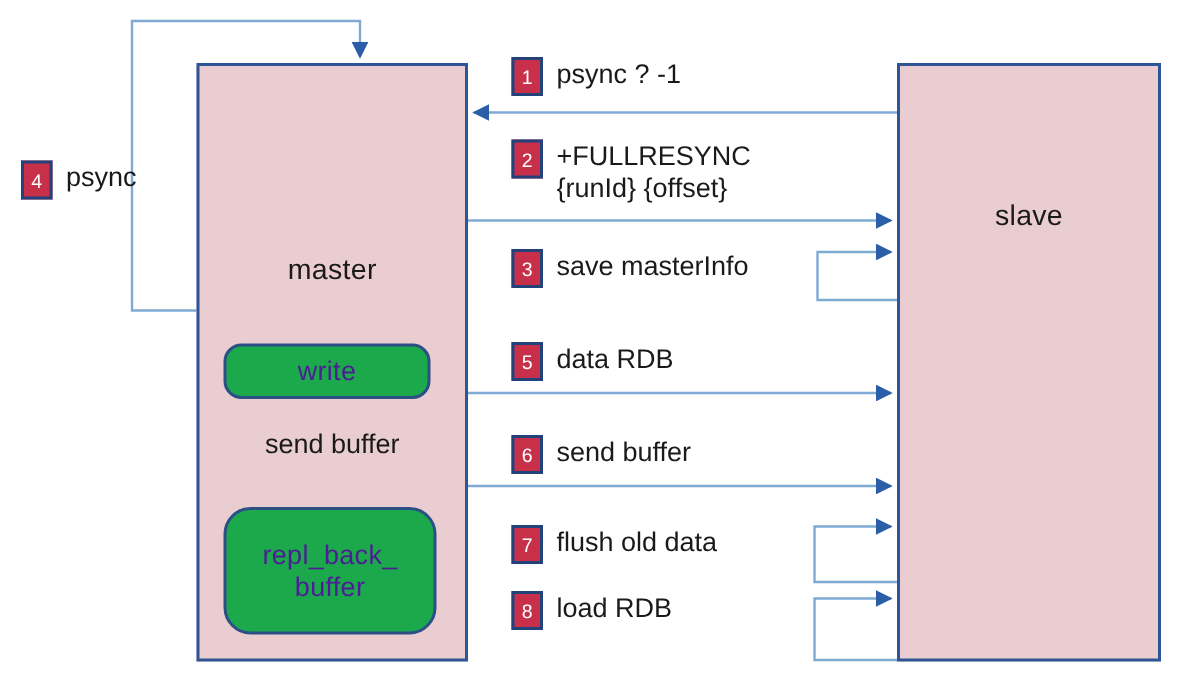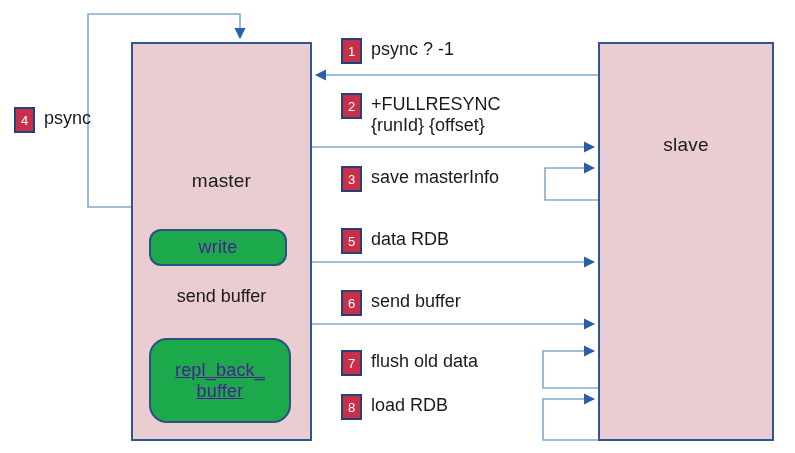--- a/index.html
+++ b/index.html
@@ -38,21 +38,21 @@
     border-radius:12px;
     box-sizing:border-box;
     color:#4c1d95;
     display:flex;align-items:center;justify-content:center;
     text-align:center;
     font-size:18px;
     line-height:1.12;
     letter-spacing:.2px;
   }
   #write-box{left:149px;top:229px;width:138px;height:37px;}
-  #repl-box{left:149px;top:338px;width:142px;height:85px;border-radius:18px;text-decoration:underline;}
+  #repl-box{left:149px;top:338px;width:142px;height:85px;border-radius:18px;}
   #send-buffer-inner-label{
     position:absolute;left:131px;top:286px;width:181px;
     text-align:center;font-size:18px;color:#1a1a1a;
   }
 
   
   .msg{
     position:absolute;
     display:flex;align-items:flex-start;gap:9px;
   }

